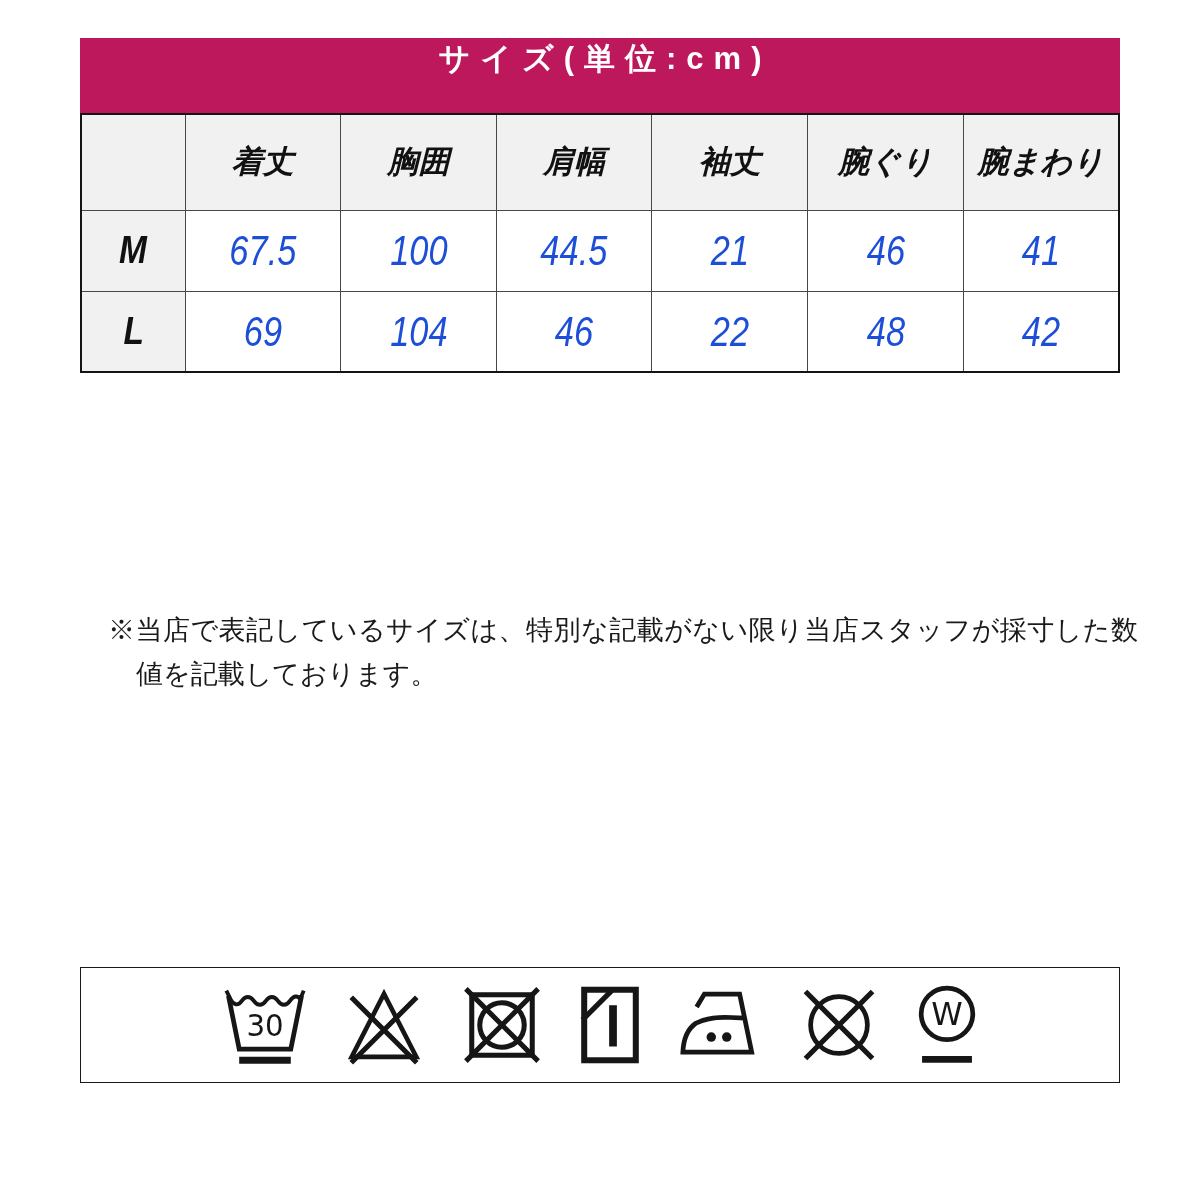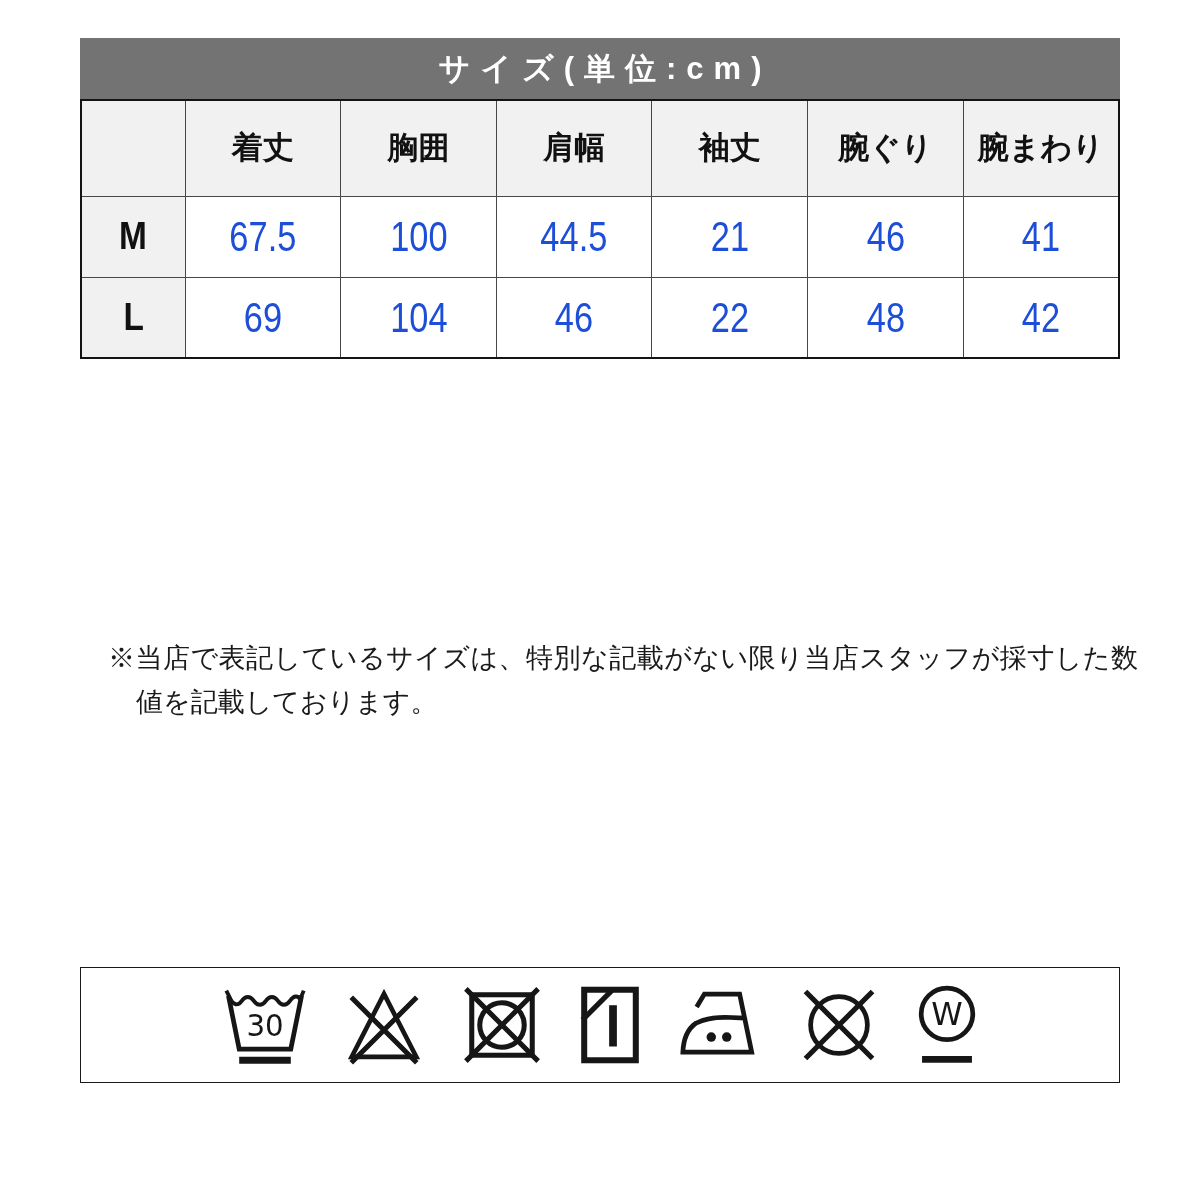--- a/index.html
+++ b/index.html
@@ -8,39 +8,39 @@
     width: 1200px;
     height: 1200px;
     background: #ffffff;
     font-family: "Liberation Sans", sans-serif;
     color: #111111;
   }
   .abs { position: absolute; }
 
   
   .bar {
-    height: 61px;
-    background: #737373;
+    height: 75px;
+    background: #be185d;
     color: #ffffff;
     display: flex;
-    align-items: center;
     justify-content: center;
     font-weight: bold;
     font-size: 31px;
   }
   .bar .bar-label { letter-spacing: 10px; padding-left: 10px; }
   .bar .bar-label-wide { letter-spacing: 13px; padding-left: 13px; }
 
   
   .size-section { left: 80px; top: 38px; width: 1040px; }
   table.size-table {
     width: 1040px;
     border-collapse: collapse;
     table-layout: fixed;
     border: 2px solid #141414;
+    font-style: italic;
   }
   table.size-table th, table.size-table td {
     border: 1px solid #474747;
     text-align: center;
     vertical-align: middle;
     padding: 0;
   }
   table.size-table col.first { width: 104px; }
   thead tr { height: 96px; }
   tbody tr { height: 81px; }
@@ -56,21 +56,21 @@
     left: 108px;
     width: 1002px;
     font-size: 27px;
     line-height: 44px;
     color: #1a1a1a;
     padding-left: 28px;
     text-indent: -28px;
     text-align: justify;
   }
   .note1 { top: 468px; }
-  .note2 { top: 636px; }
+  .note2 { top: 608px; }
 
   
   .box { width: 1040px; border: 1px solid #1a1a1a; box-sizing: border-box; }
   .material-section { left: 80px; top: 758px; }
   .care-section { left: 80px; top: 967px; }
   .box .bar { margin: -1px -1px 0 -1px; }
   .box-content {
     background: #ffffff;
     display: flex;
     align-items: center;

